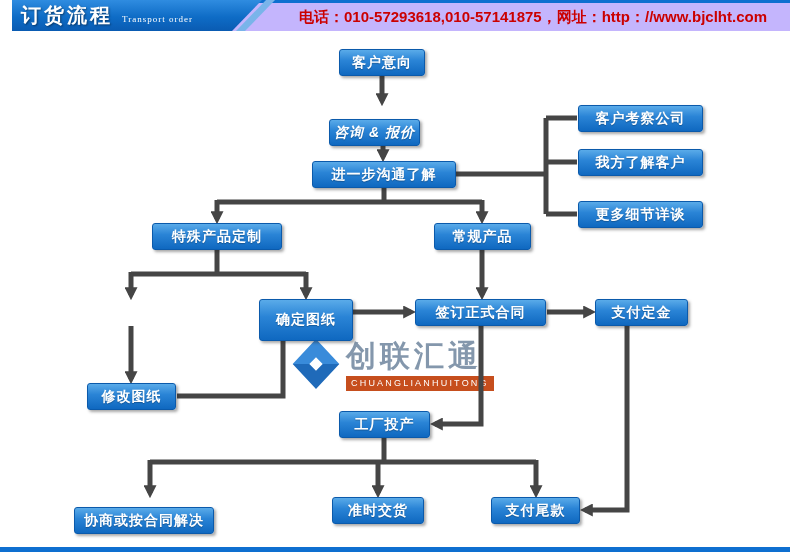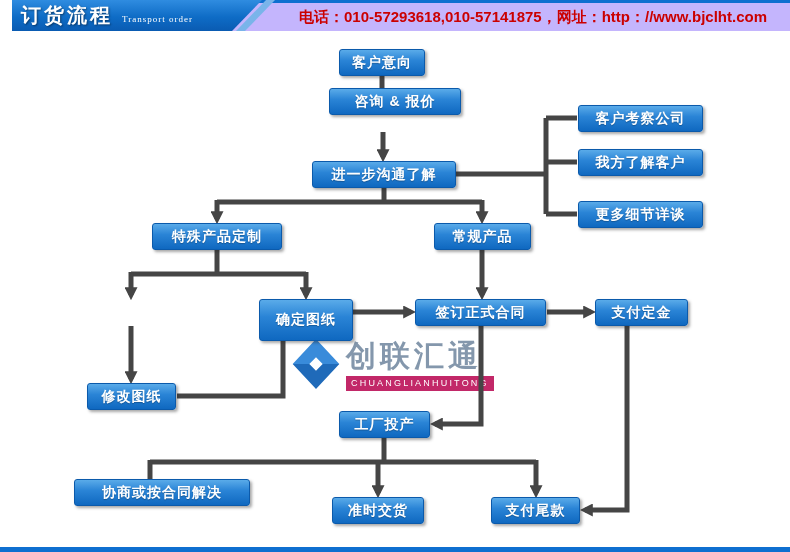--- a/index.html
+++ b/index.html
@@ -58,21 +58,21 @@
   .watermark {
     position:absolute; left:291px; top:337px; z-index:0; opacity:.93;
     display:flex; align-items:flex-start; gap:5px;
   }
   .wm-col { display:flex; flex-direction:column; align-items:flex-start; }
   .wm-cn {
     font-size:30px; font-weight:bold; color:#7b90a6; letter-spacing:4px; line-height:38px;
     font-family:"DejaVu Sans", sans-serif;
   }
   .wm-en {
-    background:#be185d; color:#ffffff; font-size:9px; letter-spacing:2.2px;
+    background:#c2410c; color:#ffffff; font-size:9px; letter-spacing:2.2px;
     padding:2px 5px 3px 5px; margin-top:1px; white-space:nowrap;
   }
 
   
   .bottom-bar { position:absolute; left:0; bottom:0; width:790px; height:5px; background:#0e6fd0; z-index:5; }
 </style>
 </head>
 <body>
 
 <div class="page">
@@ -120,33 +120,33 @@
         <polygon points="30,2 58,32 38,32 30,24 22,32 2,32" fill="#2b83d8"></polygon>
         <polygon points="2,32 22,32 30,40 38,32 58,32 30,62" fill="#0f5fb4"></polygon>
       </svg>
       <div class="wm-col">
         <div class="wm-cn">创联汇通</div>
         <div class="wm-en">CHUANGLIANHUITONG</div>
       </div>
     </div>
 
   <div class="node" style="left: 339px; top: 49px; width: 86px; height: 27px;">客户意向</div>
-      <div class="node" style="left: 329px; top: 88px; width: 132px; height: 27px;">咨询 &amp; 报价</div>
+      <div class="node" style="left: 329px; top: 119px; width: 91px; height: 27px; font-style: italic;">咨询 &amp; 报价</div>
       <div class="node" style="left: 312px; top: 161px; width: 144px; height: 27px;">进一步沟通了解</div>
       <div class="node" style="left: 578px; top: 105px; width: 125px; height: 27px;">客户考察公司</div>
       <div class="node" style="left: 578px; top: 149px; width: 125px; height: 27px;">我方了解客户</div>
       <div class="node" style="left: 578px; top: 201px; width: 125px; height: 27px;">更多细节详谈</div>
       <div class="node" style="left: 152px; top: 223px; width: 130px; height: 27px;">特殊产品定制</div>
       <div class="node" style="left: 434px; top: 223px; width: 97px; height: 27px;">常规产品</div>
       <div class="node" style="left: 259px; top: 299px; width: 94px; height: 42px;">确定图纸</div>
       <div class="node" style="left: 415px; top: 299px; width: 131px; height: 27px;">签订正式合同</div>
       <div class="node" style="left: 595px; top: 299px; width: 93px; height: 27px;">支付定金</div>
       <div class="node" style="left: 87px; top: 383px; width: 89px; height: 27px;">修改图纸</div>
       <div class="node" style="left: 339px; top: 411px; width: 91px; height: 27px;">工厂投产</div>
-      <div class="node" style="left: 74px; top: 479px; width: 176px; height: 27px;">协商或按合同解决</div>
+      <div class="node" style="left: 74px; top: 507px; width: 140px; height: 27px;">协商或按合同解决</div>
       <div class="node" style="left: 332px; top: 497px; width: 92px; height: 27px;">准时交货</div>
       <div class="node" style="left: 491px; top: 497px; width: 89px; height: 27px;">支付尾款</div>
     </main>
 
   <header class="header">
     <div class="header-topline"></div>
     <div class="header-accent"></div>
     <div class="header-left">
       <span class="title-cn">订货流程</span>
       <span class="title-en">Transport order</span>

